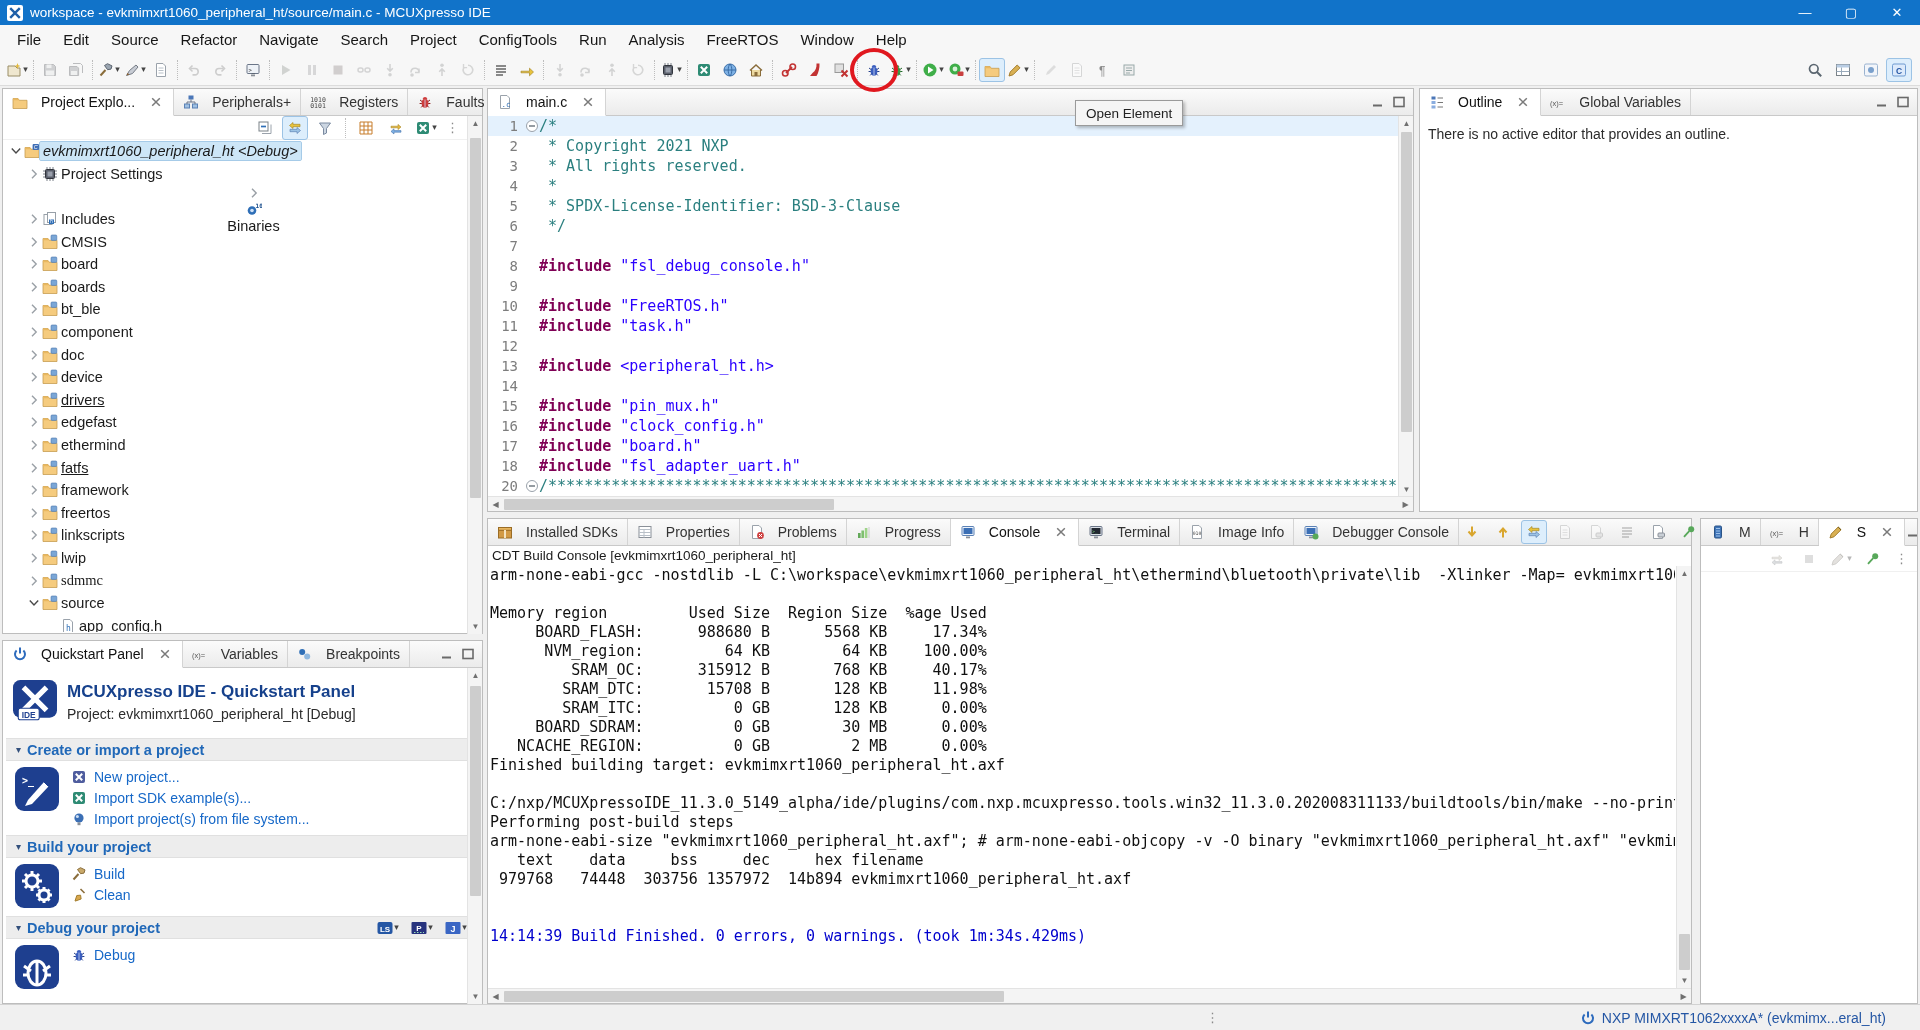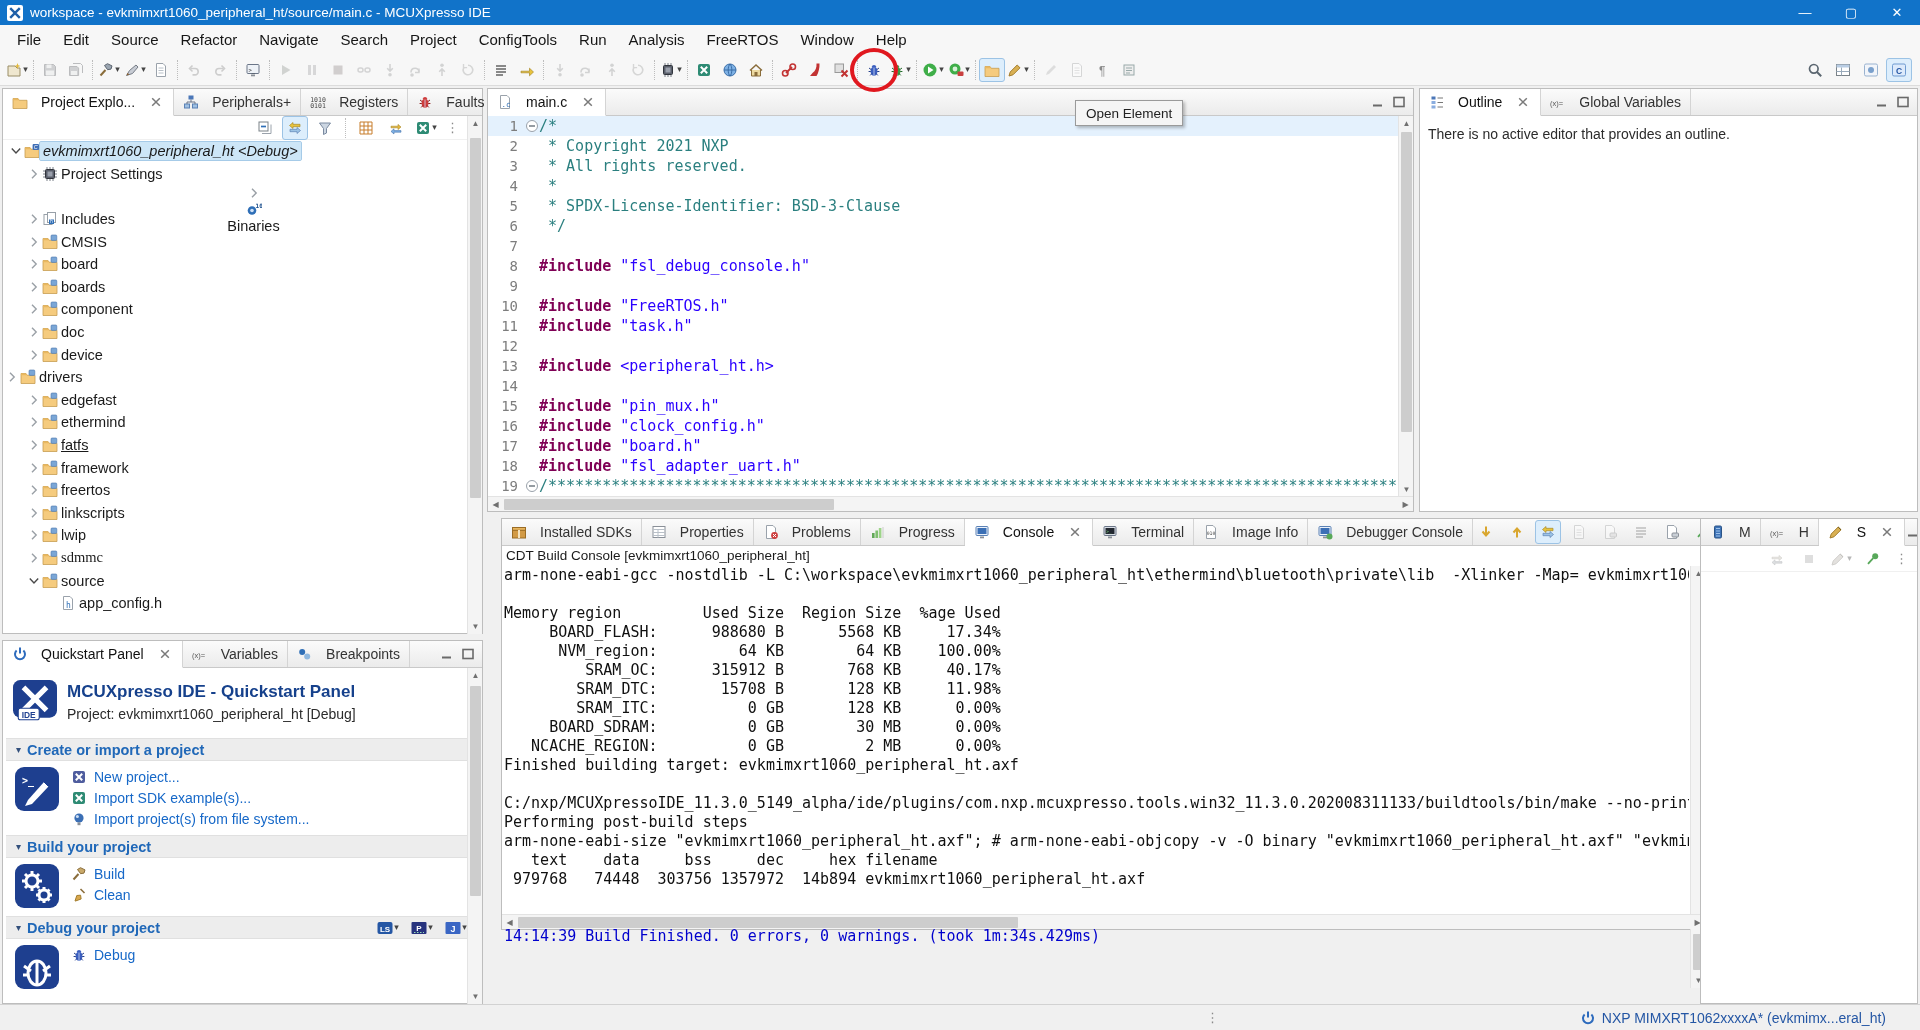--- a/index.html
+++ b/index.html
@@ -743,20 +743,37 @@
               </svg>
             </span>
           </span>
           <span class="ic">
             <svg viewBox="0 0 16 16">
               <path d="M1 4.5h5l1.3 1.8H15v8.2H1z" fill="#f5cb7e" stroke="#c79d52" stroke-width=".8"></path>
               <path d="M1 4.5h5l1.3 1.8H1z" fill="#e9b860"></path>
               <rect x="9" y="1" width="5.8" height="5.4" rx="1" fill="#7aa6d6" stroke="#4a76ac" stroke-width=".6"></rect>
             </svg>
           </span>
+          <span class="tlabel">bt_ble</span>
+        </div>
+        <div class="trow" style="padding-left: 22px;">
+          <span class="texp">
+            <span class="ic">
+              <svg viewBox="0 0 16 16">
+                <path d="M6 3.8l4.2 4.2L6 12.2" fill="none" stroke="#9aa0a6" stroke-width="1.4"></path>
+              </svg>
+            </span>
+          </span>
+          <span class="ic">
+            <svg viewBox="0 0 16 16">
+              <path d="M1 4.5h5l1.3 1.8H15v8.2H1z" fill="#f5cb7e" stroke="#c79d52" stroke-width=".8"></path>
+              <path d="M1 4.5h5l1.3 1.8H1z" fill="#e9b860"></path>
+              <rect x="9" y="1" width="5.8" height="5.4" rx="1" fill="#7aa6d6" stroke="#4a76ac" stroke-width=".6"></rect>
+            </svg>
+          </span>
           <span class="tlabel">component</span>
         </div>
         <div class="trow" style="padding-left: 22px;">
           <span class="texp">
             <span class="ic">
               <svg viewBox="0 0 16 16">
                 <path d="M6 3.8l4.2 4.2L6 12.2" fill="none" stroke="#9aa0a6" stroke-width="1.4"></path>
               </svg>
             </span>
           </span>
@@ -779,21 +796,21 @@
           </span>
           <span class="ic">
             <svg viewBox="0 0 16 16">
               <path d="M1 4.5h5l1.3 1.8H15v8.2H1z" fill="#f5cb7e" stroke="#c79d52" stroke-width=".8"></path>
               <path d="M1 4.5h5l1.3 1.8H1z" fill="#e9b860"></path>
               <rect x="9" y="1" width="5.8" height="5.4" rx="1" fill="#7aa6d6" stroke="#4a76ac" stroke-width=".6"></rect>
             </svg>
           </span>
           <span class="tlabel">device</span>
         </div>
-        <div class="trow" style="">
+        <div class="trow" style="padding-left: 22px; text-decoration: underline;">
           <span class="texp">
             <span class="ic">
               <svg viewBox="0 0 16 16">
                 <path d="M6 3.8l4.2 4.2L6 12.2" fill="none" stroke="#9aa0a6" stroke-width="1.4"></path>
               </svg>
             </span>
           </span>
           <span class="ic">
             <svg viewBox="0 0 16 16">
               <path d="M1 4.5h5l1.3 1.8H15v8.2H1z" fill="#f5cb7e" stroke="#c79d52" stroke-width=".8"></path>
@@ -1226,38 +1243,38 @@
         <div class="cl"><span class="ln">9</span><span class="fold"></span><span></span></div>
         <div class="cl"><span class="ln">10</span><span class="fold"></span><span><span class="dir">#include</span><span> </span><span class="str">"FreeRTOS.h"</span></span></div>
         <div class="cl"><span class="ln">11</span><span class="fold"></span><span><span class="dir">#include</span><span> </span><span class="str">"task.h"</span></span></div>
         <div class="cl"><span class="ln">12</span><span class="fold"></span><span></span></div>
         <div class="cl"><span class="ln">13</span><span class="fold"></span><span><span class="dir">#include</span><span> </span><span class="inc">&lt;peripheral_ht.h&gt;</span></span></div>
         <div class="cl"><span class="ln">14</span><span class="fold"></span><span></span></div>
         <div class="cl"><span class="ln">15</span><span class="fold"></span><span><span class="dir">#include</span><span> </span><span class="str">"pin_mux.h"</span></span></div>
         <div class="cl"><span class="ln">16</span><span class="fold"></span><span><span class="dir">#include</span><span> </span><span class="str">"clock_config.h"</span></span></div>
         <div class="cl"><span class="ln">17</span><span class="fold"></span><span><span class="dir">#include</span><span> </span><span class="str">"board.h"</span></span></div>
         <div class="cl"><span class="ln">18</span><span class="fold"></span><span><span class="dir">#include</span><span> </span><span class="str">"fsl_adapter_uart.h"</span></span></div>
-        <div class="cl"><span class="ln">19</span><span class="fold"><span class="ic"><svg viewBox="0 0 16 16">
+        <div class="cl"><span class="ln">20</span><span class="fold"><span class="ic"><svg viewBox="0 0 16 16">
                 <circle cx="8" cy="8" r="5.5" fill="#fff" stroke="#9aa2ab"></circle>
                 <path d="M5 8h6" stroke="#5b6670" stroke-width="1.3"></path>
               </svg></span></span><span><span class="cmt">/**************************************************************************************************************************</span></span></div>
       </div>
     <div class="vsb" style="top:27px;height:381px">
       <div class="sb-arr" style="top:0">▲</div>
       <div class="sb-th" style="left:2px;width:11px;top:16px;height:300px"></div>
       <div class="sb-arr" style="bottom:0">▼</div>
     </div>
     <div class="hsb" style="width:925px">
       <div class="sb-arr" style="left:0">◀</div>
       <div class="sb-th" style="top:2px;height:11px;left:16px;width:330px"></div>
       <div class="sb-arr" style="right:0">▶</div>
     </div>
   </div>
 
-  <div class="panel" style="left:501px;top:518px;width:1205px;height:412px">
+  <div class="panel" style="left:487px;top:518px;width:1205px;height:486px">
     <div class="tabrow" id="con-tabs">
         <div class="tab">
           <span class="ic">
             <svg viewBox="0 0 16 16">
               <rect x="1.5" y="6" width="13" height="8" fill="#d29a45" stroke="#9a6c25"></rect>
               <rect x="1.5" y="3.5" width="13" height="2.8" fill="#e7b55e" stroke="#9a6c25"></rect>
               <rect x="7" y="6" width="2" height="8" fill="#f4e3c0"></rect>
             </svg>
           </span>
           <span class="tx">Installed SDKs</span>

